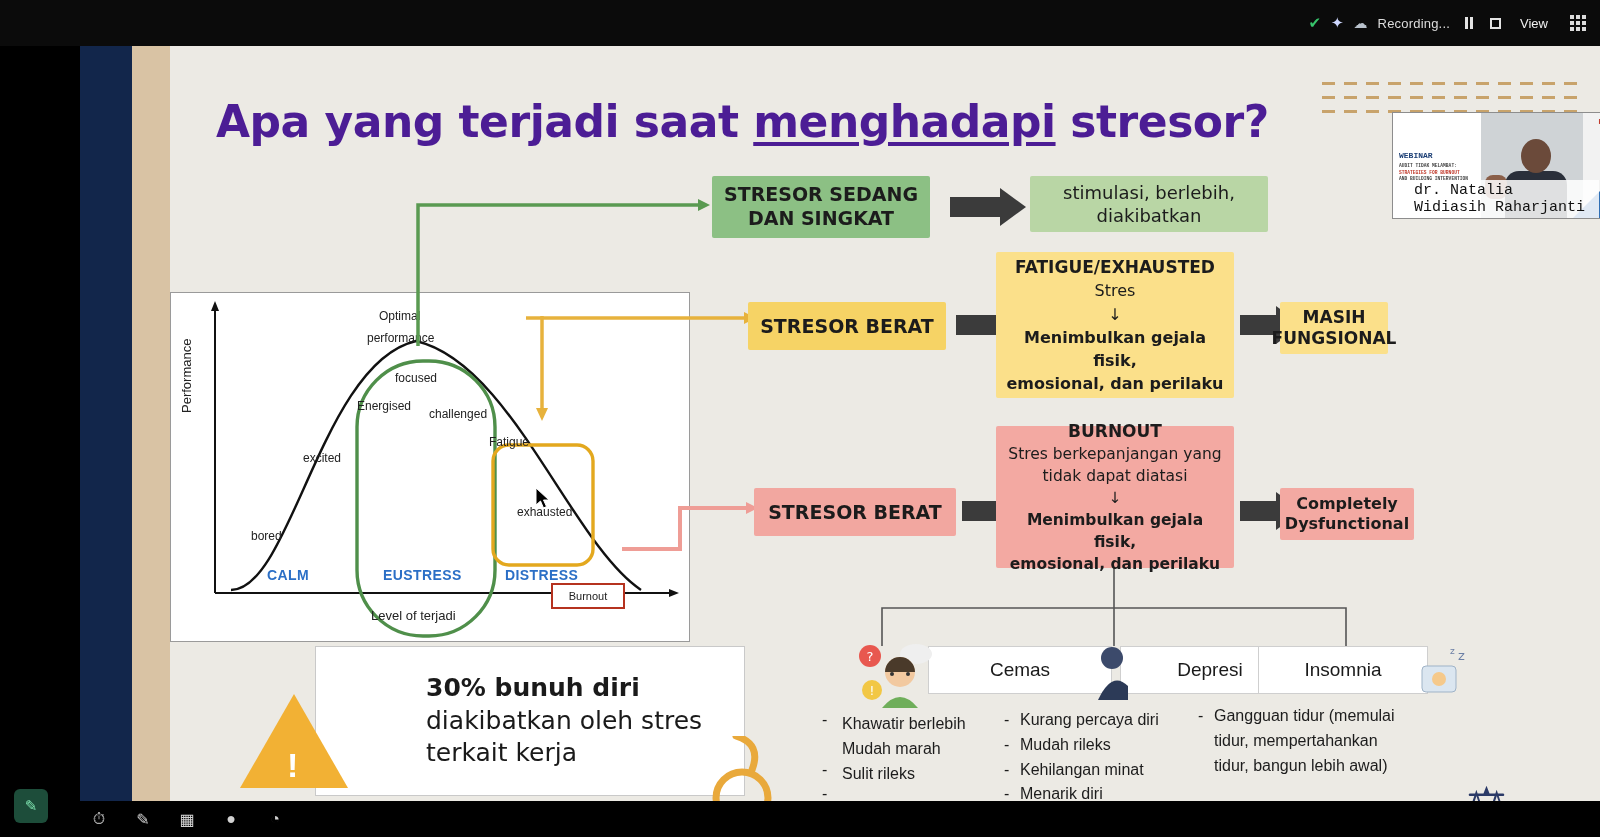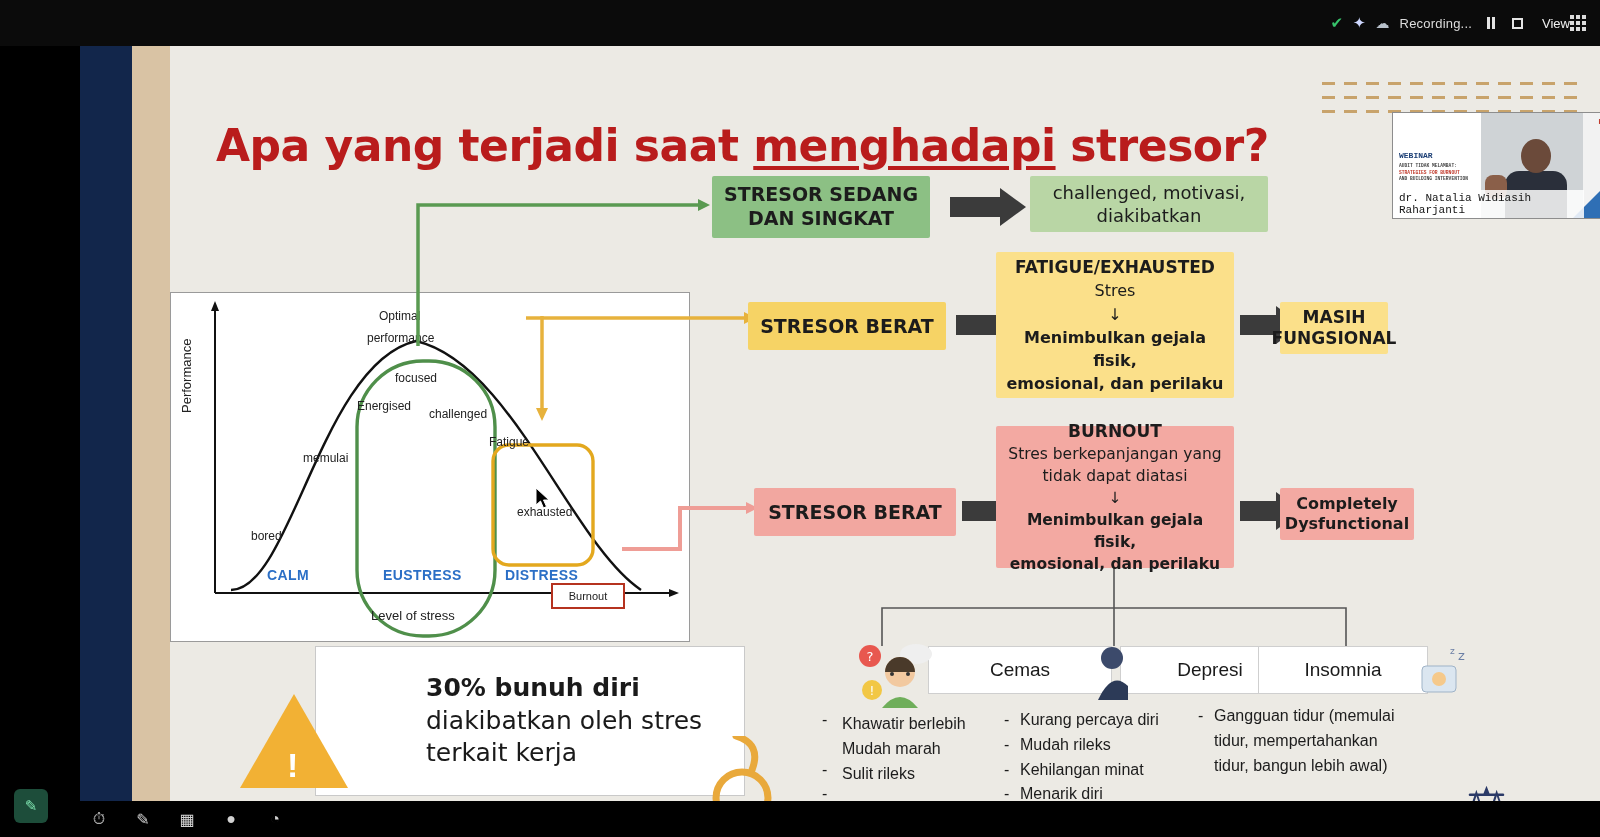--- a/index.html
+++ b/index.html
@@ -22,21 +22,21 @@
   .shield { color: #37c46b; font-size: 15px; }
   .spark { color: #cfd8ff; font-size: 15px; }
   .cloud { color: #b9c2cc; font-size: 14px; }
   .rec-label { color: #dcdcdc; font-size: 13px; letter-spacing: .2px; }
   .pausebtn, .stopbtn {
     width: 17px; height: 17px; display: inline-flex; align-items: center; justify-content: center;
     color: #e4e4e4;
   }
   .pausebar { width: 3px; height: 12px; background: #e4e4e4; margin: 0 1px; }
   .stopsq { width: 11px; height: 11px; border: 2px solid #e4e4e4; }
-  .viewbtn { display: flex; align-items: center; gap: 0; color: #f0f0f0; font-size: 13px; margin-left: 6px; }
+  .viewbtn { display: flex; align-items: center; gap: 22px; color: #f0f0f0; font-size: 13px; margin-left: 6px; }
   .gridicon { display: grid; grid-template-columns: 4px 4px 4px; grid-template-rows: 4px 4px 4px; gap: 2px; }
   .gridicon i { background: #dcdcdc; display: block; width: 4px; height: 4px; }
 
   
   .leftrail {
     position: absolute; left: 0; top: 46px; width: 80px; height: 791px; background: #000;
   }
   .navyband {
     position: absolute; left: 80px; top: 46px; width: 52px; height: 791px; background: #12264b;
   }
@@ -52,22 +52,22 @@
 
   
   .dots {
     position: absolute; right: 18px; top: 36px; width: 260px; height: 46px;
   }
   .dots .dline { height: 3px; background: repeating-linear-gradient(to right,#c8a36b 0 13px, transparent 13px 22px); margin-bottom: 11px; }
 
   
   .title {
     position: absolute; left: 46px; top: 50px; width: 1200px;
-    font-size: 44px; font-weight: 700; color: #b91c1c;
-    font-family: "DejaVu Sans", sans-serif; letter-spacing: -.5px; margin-top: 24px;
+    font-size: 44px; font-weight: 700; color: #4c1d95;
+    font-family: "DejaVu Sans", sans-serif; letter-spacing: -.5px;
   }
   .title .u { text-decoration: underline; text-underline-offset: 5px; }
 
   
   .chartbox {
     position: absolute; left: 0px; top: 246px; width: 520px; height: 350px;
     background: #ffffff; border: 1px solid #9a9a9a;
   }
   .chart-svg { position: absolute; left: 0; top: 0; }
   .axis-label-y {
@@ -141,22 +141,22 @@
   .wc-left { position: absolute; left: 0; top: 0; width: 88px; height: 107px; background: #fff; }
   .wc-title { position: absolute; left: 6px; top: 38px; font-size: 8px; font-weight: 700; color: #1c3f75; }
   .wc-sub { position: absolute; left: 6px; top: 50px; width: 76px; font-size: 4.6px; line-height: 1.45; color: #444; font-weight:700;}
   .wc-sub .hl { color: #c0392b; }
   .wc-right { position: absolute; left: 88px; top: 0; width: 102px; height: 107px; background: #cfd3d6; }
   .wc-person-head { position: absolute; left: 128px; top: 26px; width: 30px; height: 34px; border-radius: 50%; background: #6b4a3a; }
   .wc-person-body { position: absolute; left: 112px; top: 58px; width: 62px; height: 49px; border-radius: 14px 14px 0 0; background: #2a2f3a; }
   .wc-hand { position: absolute; left: 92px; top: 62px; width: 22px; height: 24px; border-radius: 8px; background: #8a5f49; }
   .wc-logo { position: absolute; right: 6px; top: 5px; font-size: 7px; font-weight: 700; color: #c0392b; }
   .wc-name {
-    position: absolute; left: 1px; bottom: 0; width: 190px; padding: 2px 5px;
-    background: rgba(255,255,255,.85); font-size: 11px; color: #111;
+    position: absolute; left: 16px; bottom: 0; width: 190px; padding: 2px 5px;
+    background: rgba(255,255,255,.85); font-size: 15px; color: #111;
   }
   .wc-corner { position: absolute; right: 0; bottom: 0; width: 0; height: 0; border-right: 44px solid #2f6fb5; border-top: 44px solid transparent; }
 
   
   .bottombar {
     position: absolute; left: 0; bottom: 0; width: 1600px; height: 36px;
     background: #000; display: flex; align-items: center; gap: 22px; padding-left: 88px;
     color: #cfcfcf;
   }
   .bb-ic { width: 22px; height: 22px; display: inline-flex; align-items: center; justify-content: center; font-size: 16px; color: #d2d2d2; }
@@ -225,25 +225,25 @@
           <line x1="44" y1="300" x2="500" y2="300" stroke="#111" stroke-width="2"></line>
           <polygon points="508,300 498,296 498,304" fill="#111"></polygon>
 
           <path d="M60,297 C120,297 150,70 245,48 C340,70 400,250 470,297" fill="none" stroke="#111" stroke-width="2.4"></path>
 
           <rect x="186" y="68" width="138" height="275" rx="66" ry="66" fill="none" stroke="#4f8f4a" stroke-width="3.4"></rect>
 
           <rect x="322" y="152" width="100" height="120" rx="16" ry="16" fill="none" stroke="#e3a81e" stroke-width="3.4"></rect>
         </svg>
         <div class="axis-label-y">Performance</div>
-        <div class="axis-label-x">Level of stress</div>
+        <div class="axis-label-x">Level of terjadi</div>
         <div class="c-lab" style="left:208px;top:16px;">Optimal</div>
         <div class="c-lab" style="left:196px;top:38px;">performance</div>
         <div class="c-lab" style="left:80px;top:236px;">bored</div>
-        <div class="c-lab" style="left:132px;top:158px;">memulai</div>
+        <div class="c-lab" style="left:132px;top:158px;">excited</div>
         <div class="c-lab" style="left:186px;top:106px;">Energised</div>
         <div class="c-lab" style="left:224px;top:78px;">focused</div>
         <div class="c-lab" style="left:258px;top:114px;">challenged</div>
         <div class="c-lab" style="left:318px;top:142px;">Fatigue</div>
         <div class="c-lab" style="left:346px;top:212px;">exhausted</div>
         <div class="c-zone" style="left:96px;top:274px;">CALM</div>
         <div class="c-zone" style="left:212px;top:274px;">EUSTRESS</div>
         <div class="c-zone" style="left:334px;top:274px;">DISTRESS</div>
         <div class="burnout-tag">Burnout</div>
       </div>
@@ -268,21 +268,21 @@
 
       <div class="fbox green-box" style="left:542px;top:130px;width:218px;height:62px;font-size:19px;line-height:1.25;">
         <span style="white-space:pre-line;">STRESOR SEDANG
 DAN SINGKAT</span>
       </div>
       <div class="arrow" style="left:780px;top:142px;">
         <div class="shaft" style="width:50px;"></div>
           <div class="head"></div>
       </div>
       <div class="fbox green-out" style="left:860px;top:130px;width:238px;height:56px;font-size:18px;line-height:1.3;">
-        <span>challenged, motivasi,</span>
+        <span>stimulasi, berlebih,</span>
         <span>diakibatkan</span>
       </div>
 
       <div class="fbox yellow-box" style="left:578px;top:256px;width:198px;height:48px;font-size:19px;">
         <span>STRESOR BERAT</span>
       </div>
       <div class="arrow" style="left:786px;top:260px;">
         <div class="shaft" style="width:40px;"></div>
           <div class="head"></div>
       </div>

